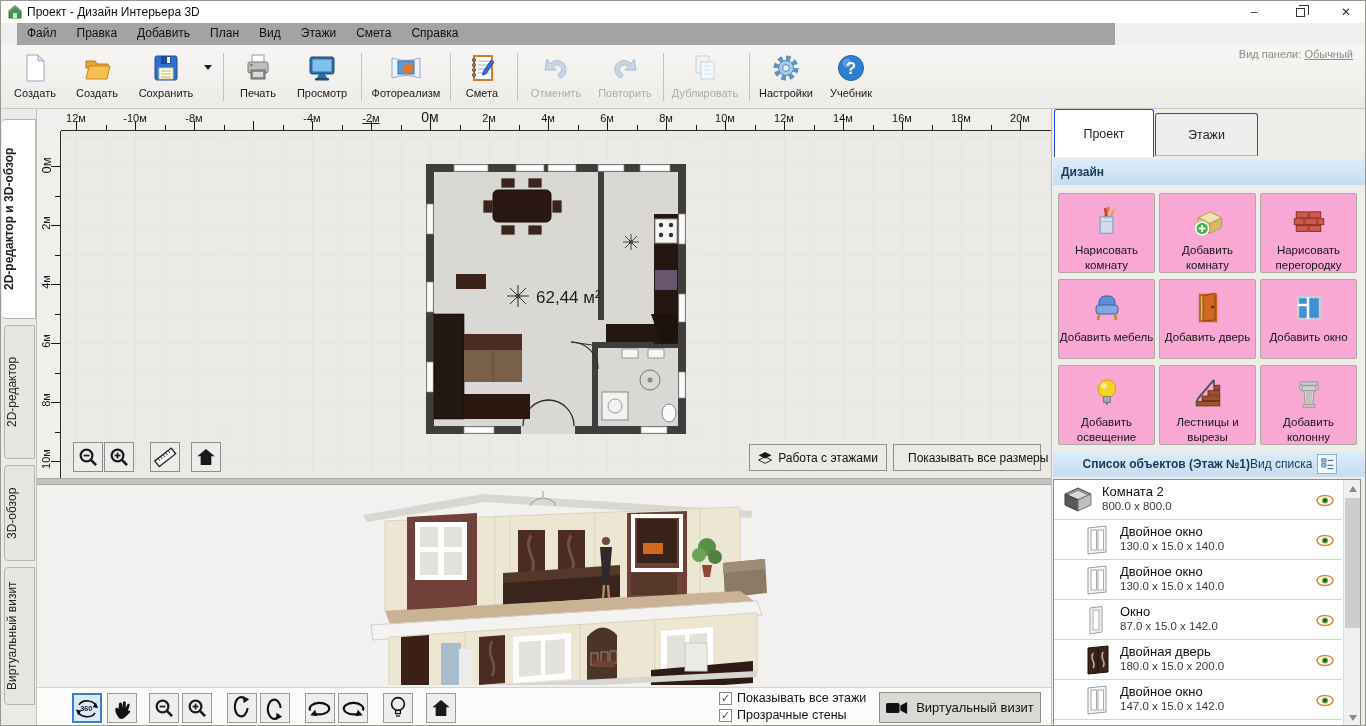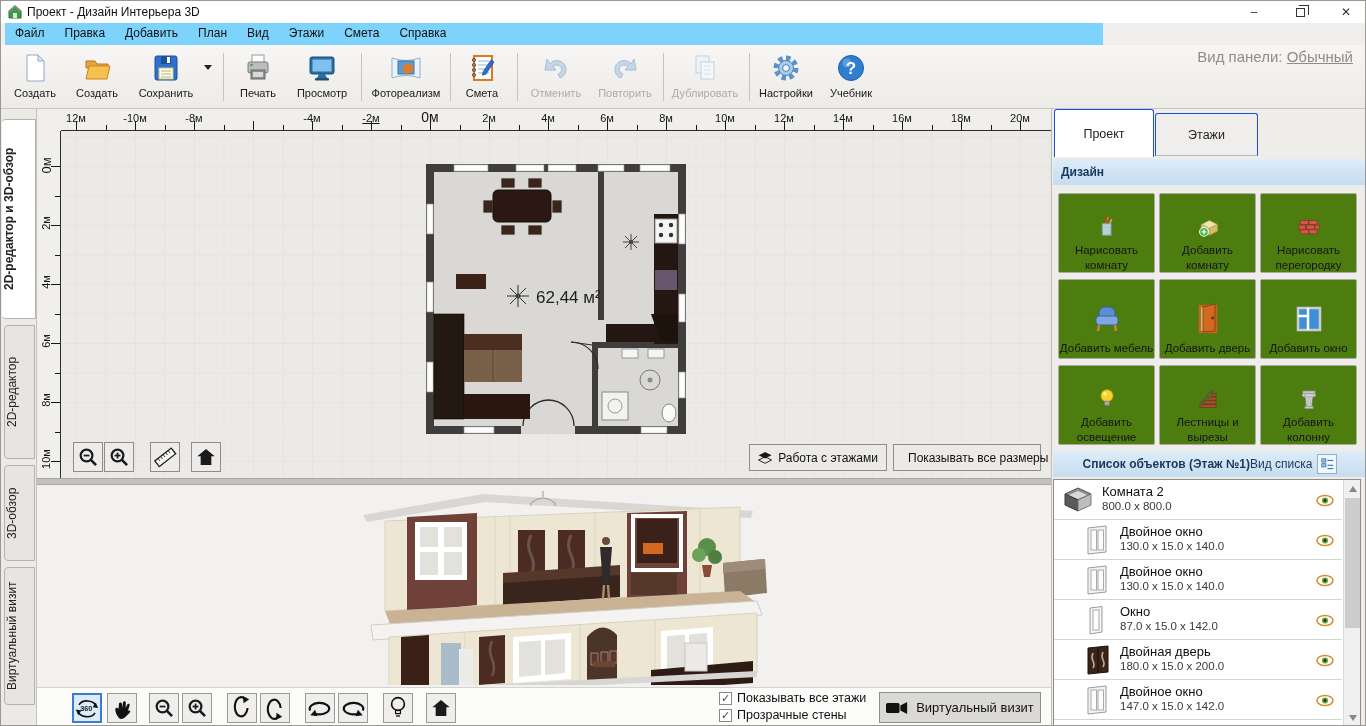--- a/index.html
+++ b/index.html
@@ -9,31 +9,31 @@
 
   
   #titlebar{position:absolute;left:0;top:0;width:1366px;height:22px;background:#ffffff;}
   #titlebar .title{position:absolute;left:26px;top:4px;font-size:12px;color:#111;}
   .wbtn{position:absolute;top:0;width:42px;height:22px;text-align:center;line-height:22px;font-size:12px;color:#333;}
   #min-btn{right:92px;}#max-btn{right:46px;}#close-btn{right:0;}
   #max-btn .sq{display:inline-block;width:9px;height:9px;border:1px solid #333;position:relative;top:1px;}
   #max-btn .sq:before{content:"";position:absolute;left:2px;top:-4px;width:9px;height:9px;border:1px solid #333;border-left:none;border-bottom:none;}
 
   
-  #menubar{position:absolute;left:4px;top:22px;width:1098px;height:22px;background:#7dd3fc;}
+  #menubar{position:absolute;left:16px;top:22px;width:1098px;height:22px;background:#a3a3a3;}
   #menubar span{display:inline-block;padding:3px 10px 0 10px;font-size:12px;color:#111;}
 
   
   #toolbar{position:absolute;left:0;top:44px;width:1366px;height:64px;background:linear-gradient(#f7f6f4,#ecebe8);border-bottom:1px solid #c9c7c3;}
   .tbtn{position:absolute;top:5px;height:54px;text-align:center;padding-top:2px;}
   .tbtn svg{display:block;margin:0 auto;}
   .tlabel{display:block;font-size:11px;color:#1a1a1a;margin-top:3px;white-space:nowrap;}
   .tbtn.disabled .tlabel{color:#aeaca9;}
   .tsep{position:absolute;top:8px;width:1px;height:48px;background:#c6c4c0;}
-  #panel-view{position:absolute;right:14px;top:3px;font-size:15px;color:#8f8d89;}
+  #panel-view{position:absolute;right:14px;top:3px;font-size:11px;color:#8f8d89;}
   #panel-view a{color:#8f8d89;text-decoration:underline;cursor:pointer;}
   #save-arrow{position:absolute;width:0;height:0;border-left:4px solid transparent;border-right:4px solid transparent;border-top:5px solid #222;}
 
   
   #left-strip{position:absolute;left:0;top:108px;width:36px;height:618px;background:#eceae7;border-right:1px solid #c4c2be;}
   .vtab{position:absolute;writing-mode:vertical-rl;transform:rotate(180deg);text-align:center;font-size:12px;color:#222;
         background:#e7e5e2;border:1px solid #b5b3af;border-radius:0 4px 4px 0;padding:0;}
   .vtab.active{background:#ffffff;font-weight:bold;border-right:none;}
 
   
@@ -72,22 +72,22 @@
   .chk{width:13px;height:13px;border:1px solid #8a8886;background:#fff;display:inline-flex;align-items:center;justify-content:center;font-size:11px;color:#444;line-height:1;}
   #virtual-visit-btn{position:absolute;left:842px;top:4px;width:162px;height:31px;background:#dbd9d6;border:1px solid #8f8d89;display:flex;align-items:center;justify-content:center;gap:8px;font-size:13px;color:#111;}
 
   
   #rpanel{position:absolute;left:1050px;top:108px;width:316px;height:618px;background:#efedea;border-left:1px solid #c0beba;}
   .rtab{position:absolute;top:4px;height:43px;background:#f0eeec;border:1px solid #1d4ed8;border-bottom:1px solid #bcbab6;
         display:flex;align-items:center;justify-content:center;font-size:12.5px;color:#222;border-radius:3px 3px 0 0;}
   .rtab.active{top:0;height:48px;background:#ffffff;border-bottom:none;z-index:2;}
   .sechdr{position:absolute;left:1px;width:314px;height:26px;background:linear-gradient(#ddecf9,#c6dcef);
           display:flex;align-items:center;font-size:12px;font-weight:bold;color:#17395c;padding:0 8px;}
-  .tile{position:absolute;width:97px;height:80px;background:#4d7c0f;border:1px solid #aba9a4;border-radius:2px;
-        display:flex;flex-direction:column;align-items:center;justify-content:flex-start;padding-top:21px;}
+  .tile{position:absolute;width:97px;height:80px;background:#f9a8d4;border:1px solid #aba9a4;border-radius:2px;
+        display:flex;flex-direction:column;align-items:center;justify-content:flex-start;padding-top:10px;}
   .tile .tilelabel{font-size:11.5px;color:#151515;text-align:center;line-height:1.25;margin-top:4px;}
   #objlist{position:absolute;left:1px;top:370px;width:308px;height:248px;background:#ffffff;border:1px solid #8f8d89;overflow:hidden;}
   .orow{position:absolute;left:0;width:288px;height:40px;border-bottom:1px solid #d4d4d4;}
   .oname{position:absolute;top:4px;font-size:13px;color:#111;}
   .odims{position:absolute;top:20px;font-size:11.5px;color:#3a3a3a;}
   .oeye{position:absolute;left:262px;top:13px;}
   #oscroll{position:absolute;right:0;top:0;width:17px;height:246px;background:#f0f0f0;border-left:1px solid #d9d9d9;}
   .sarrow{position:absolute;left:0;width:17px;height:17px;display:flex;align-items:center;justify-content:center;}
   .tri-up{width:0;height:0;border-left:4px solid transparent;border-right:4px solid transparent;border-bottom:6px solid #8a8886;}
   .tri-dn{width:0;height:0;border-left:4px solid transparent;border-right:4px solid transparent;border-top:6px solid #8a8886;}

